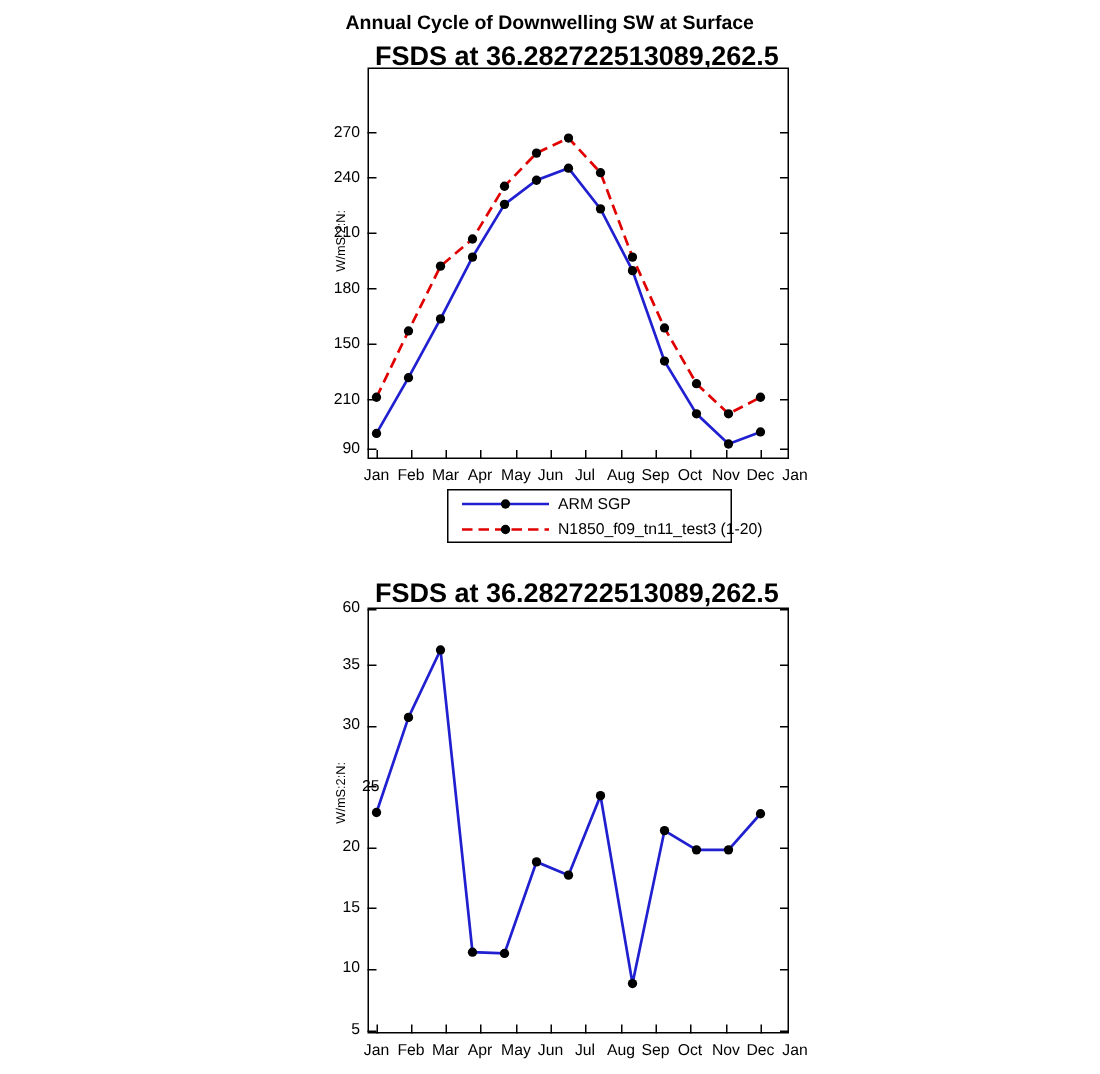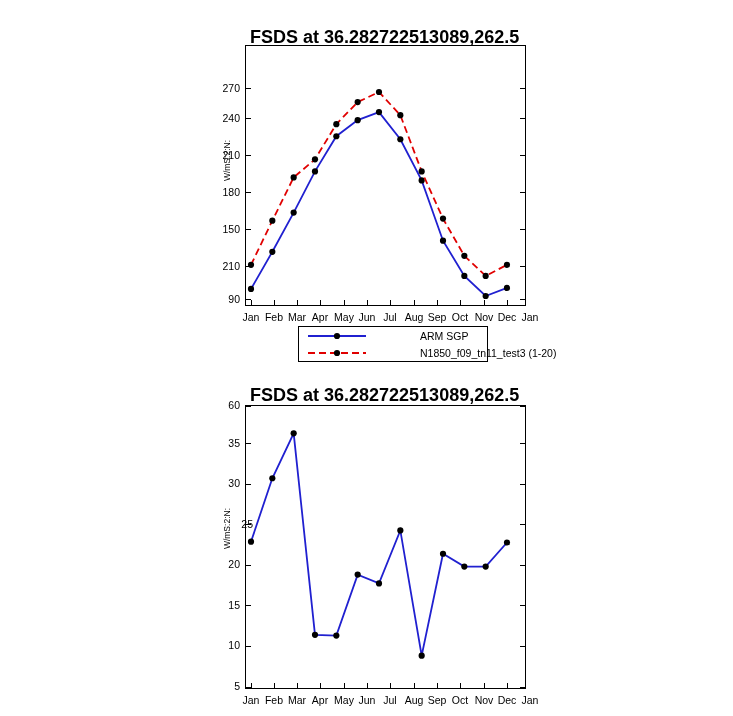--- a/index.html
+++ b/index.html
@@ -73,28 +73,28 @@
     position: absolute;
     border: 1px solid #000000;
     background: #ffffff;
     box-sizing: border-box;
   }
   .legend-text {
     position: absolute;
     left: 74px;
     font-size: 10.5px;
     white-space: nowrap;
-    margin-left: 48px;
   }
 </style>
 </head>
 <body>
 
 <div class="panel" id="panel-top">
 
+  <div class="chart-title" style="position:absolute; left:0; top:7px; width:733px;">Annual Cycle of Downwelling SW at Surface</div>
 
   <div class="chart-subtitle" style="position:absolute; left:250px; top:27px;">FSDS at 36.282722513089,262.5</div>
 
   <div class="frame" style="left:245px; top:45px; width:281px; height:261px;"></div>
 
   <div class="ylabel" style="left:222px; top:140px;">W/mS:2:N:</div>
 
   <div class="ytick-label" style="left:205px; top:293px; width:35px;">90</div>
   <div class="ytick-label" style="left:205px; top:260px; width:35px;">210</div>
   <div class="ytick-label" style="left:205px; top:223px; width:35px;">150</div>

